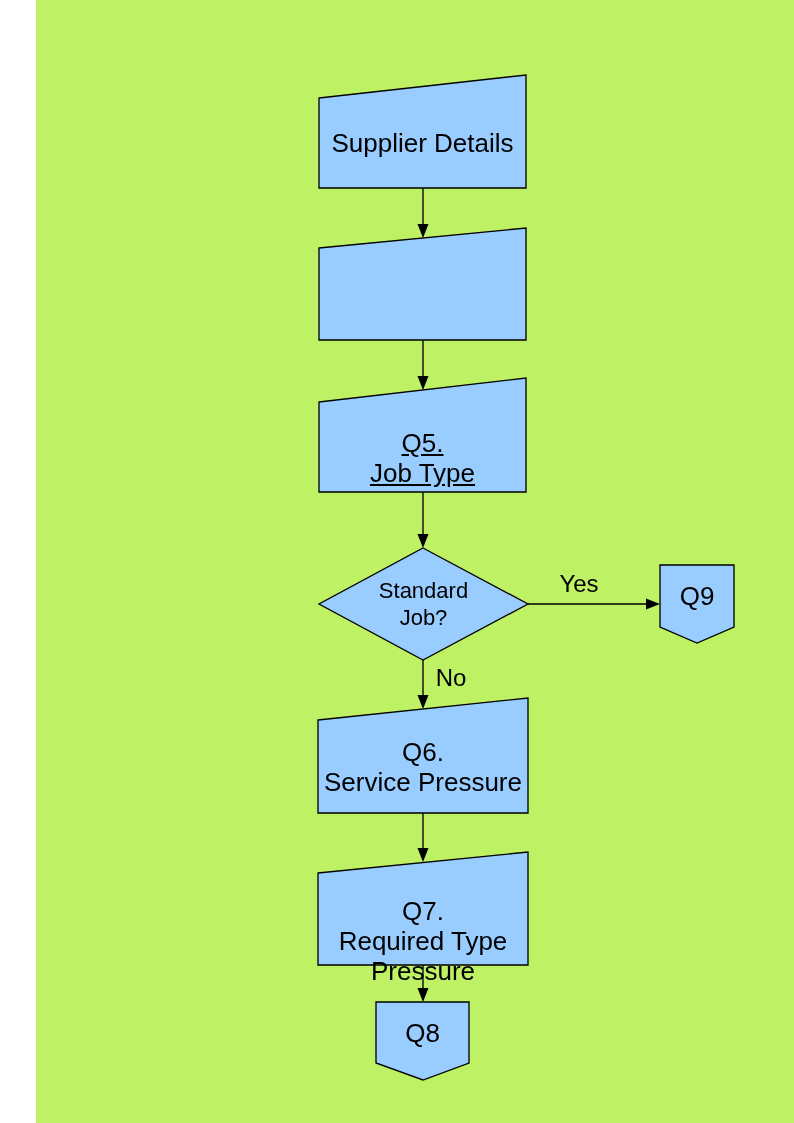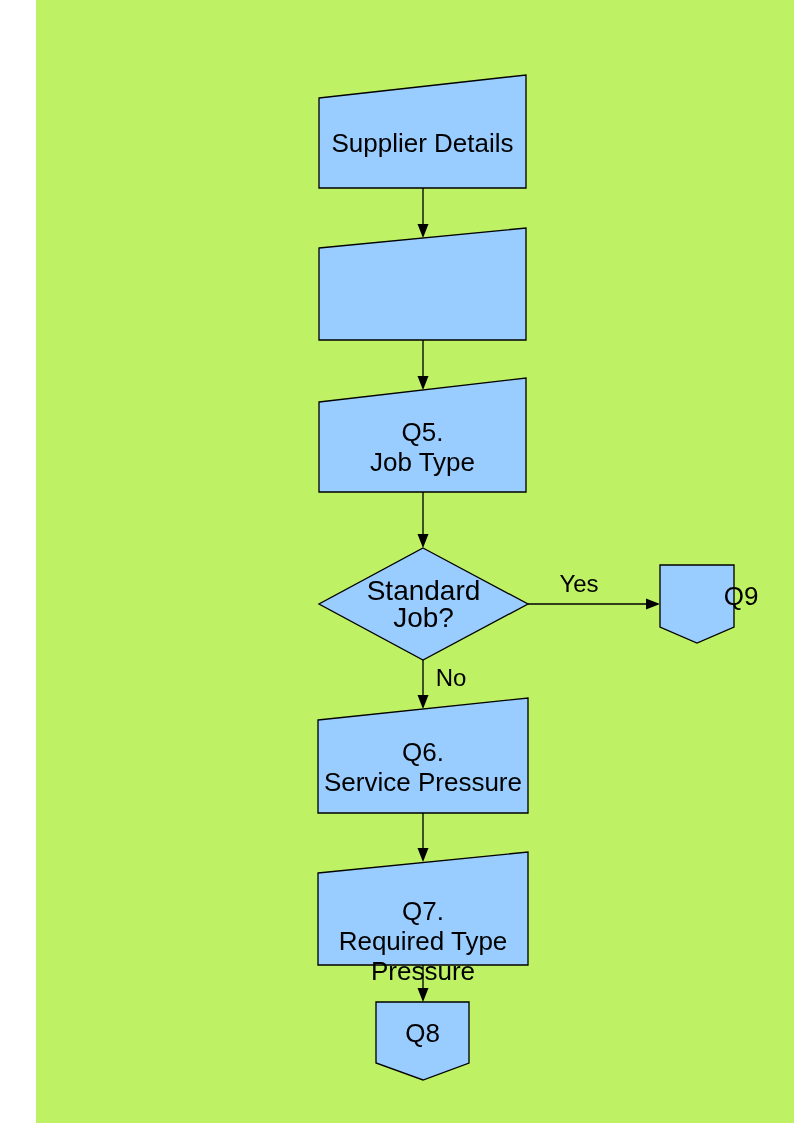--- a/index.html
+++ b/index.html
@@ -21,21 +21,21 @@
     position: absolute;
     display: flex;
     flex-direction: column;
     align-items: center;
     justify-content: center;
     text-align: center;
     font-size: 26px;
     line-height: 30px;
     pointer-events: none;
   }
-  .node-label.small { font-size: 28px; line-height: 27px; }
+  .node-label.small { font-size: 22px; line-height: 27px; }
   .edge-label {
     position: absolute;
     transform: translate(-50%, -50%);
     font-size: 24px;
     line-height: 24px;
     white-space: nowrap;
     pointer-events: none;
     text-align: center;
   }
 </style>
@@ -82,31 +82,31 @@
     <polygon class="edge-head" points="381.5,988 392.5,988 387,1002"></polygon>
 
     <polygon class="node-shape" points="340,1002 433,1002 433,1063 387,1080 340,1063" fill="#99CCFF"></polygon>
   </svg>
 
   <div class="node-label" style="left:283px; top:98px; width:207px; height:90px;">
     <div>Supplier Details</div>
   </div>
 
 
-  <div class="node-label" style="left:283px; top:402px; width:207px; height:90px;">
+  <div class="node-label" style="left:283px; top:413px; width:207px; height:90px;text-decoration:underline;">
     <div>Q5.</div>
     <div>Job Type</div>
   </div>
 
   <div class="node-label small" style="left:283px; top:548px; width:209px; height:112px;">
     <div>Standard</div>
     <div>Job?</div>
   </div>
 
-  <div class="node-label" style="left:624px; top:565px; width:74px; height:62px;padding-left:44px;">
+  <div class="node-label" style="left:624px; top:565px; width:74px; height:62px;">
     <div>Q9</div>
   </div>
 
   <div class="node-label" style="left:282px; top:720px; width:210px; height:93px;">
     <div>Q6.</div>
     <div>Service Pressure</div>
   </div>
 
   <div class="node-label" style="left:282px; top:895px; width:210px; height:92px;">
     <div>Q7.</div>

